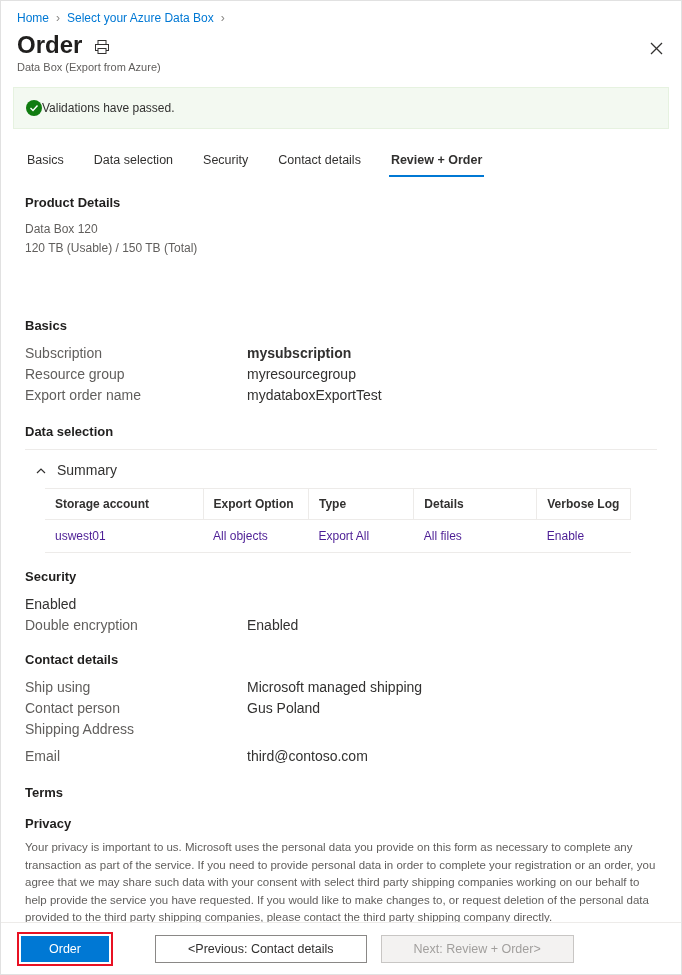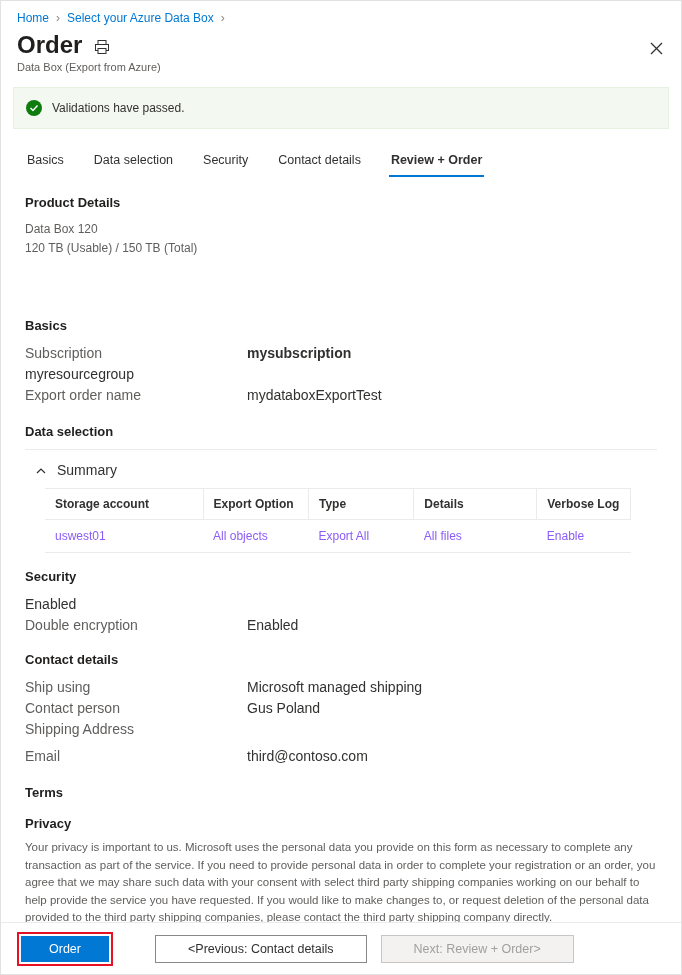--- a/index.html
+++ b/index.html
@@ -89,21 +89,20 @@
 
   
   .banner {
     margin: 14px 12px 0 12px;
     background: #f3f9f1;
     border: 1px solid #e6f2e0;
     height: 42px;
     display: flex;
     align-items: center;
     padding: 0 12px;
-    gap: 10px;
   }
   .check-circle {
     width: 16px;
     height: 16px;
     border-radius: 50%;
     background: #107c10;
     display: inline-flex;
     align-items: center;
     justify-content: center;
     flex: none;
@@ -189,21 +188,21 @@
     font-weight: bold;
     color: #323130;
     padding: 8px 10px;
     border-right: 1px solid #edebe9;
     border-bottom: 1px solid #edebe9;
     border-top: 1px solid #edebe9;
   }
   table.summary th:last-child { border-right: 1px solid #edebe9; }
   table.summary td {
     padding: 9px 10px;
-    color: #8b5cf6;
+    color: #4c1d95;
     border-bottom: 1px solid #edebe9;
   }
   .tbl-wrap { padding-left: 20px; padding-right: 26px; }
 
   .para {
     font-size: 11.5px;
     color: #605e5c;
     line-height: 17.5px;
     margin-top: 8px;
   }
@@ -306,20 +305,21 @@
     <div class="muted-line">120 TB (Usable) / 150 TB (Total)</div>
 
     <div style="height:42px"></div>
 
     <div class="section-head">Basics</div>
     <div class="kv">
       <div class="k">Subscription</div>
       <div class="v bold">mysubscription</div>
     </div>
     <div class="kv">
+      <div class="k">Resource group</div>
       <div class="v">myresourcegroup</div>
     </div>
     <div class="kv">
       <div class="k">Export order name</div>
       <div class="v">mydataboxExportTest</div>
     </div>
 
     <div class="section-head" style="margin-bottom:4px">Data selection</div>
     <hr class="hr">
 

